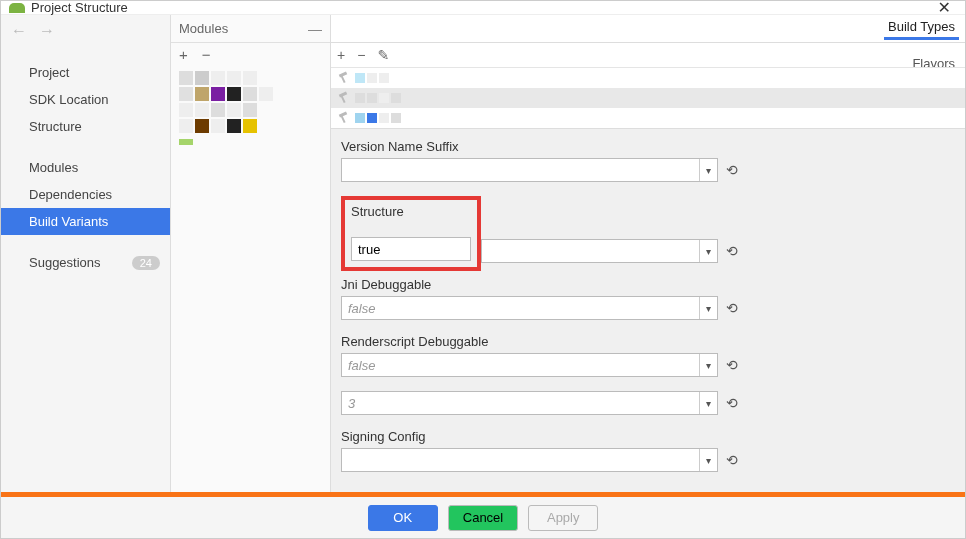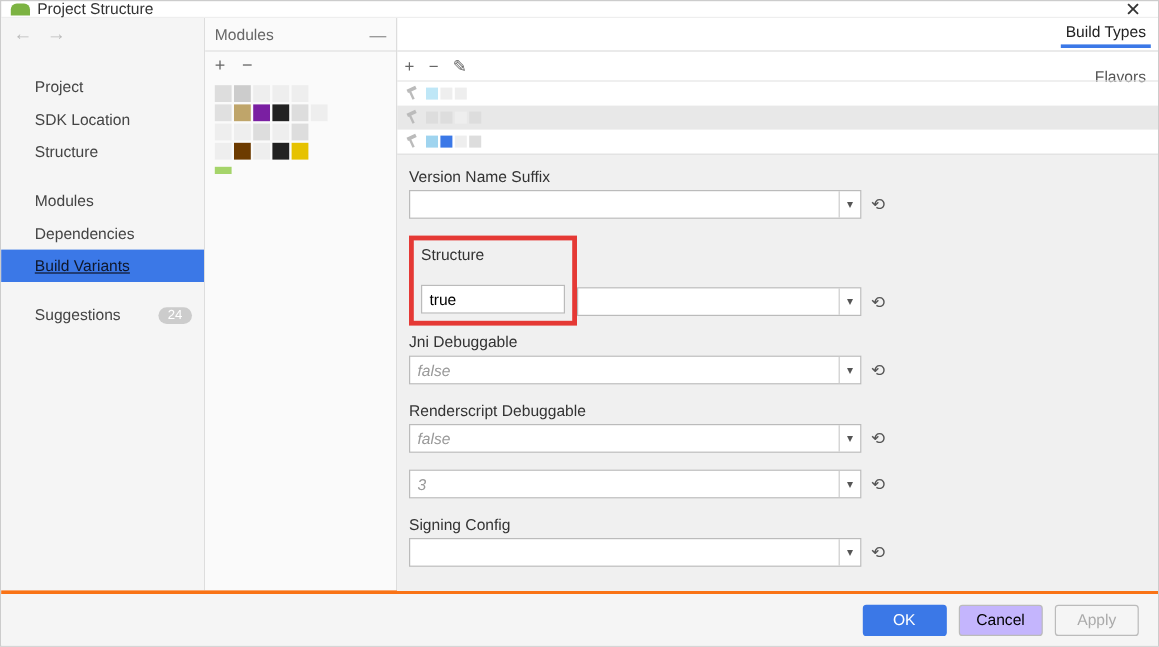--- a/index.html
+++ b/index.html
@@ -23,21 +23,21 @@
   width: 170px; background: #f5f5f5; border-right: 1px solid #ddd;
   display: flex; flex-direction: column;
 }
 .nav-arrows { height: 28px; display: flex; align-items: center; gap: 12px; padding: 0 10px; }
 .nav-arrow { color: #bbb; font-size: 16px; }
 .sidebar-list { padding-top: 16px; }
 .sidebar-item {
   padding: 6px 10px 6px 28px; font-size: 13px; color: #444; cursor: pointer;
   display: flex; align-items: center; justify-content: space-between;
 }
-.sidebar-item.selected { background: #3b78e7; color: #0f172a; text-decoration: underline; }
+.sidebar-item.selected { background: #3b78e7; color: #ffffff; }
 .sidebar-sep { height: 14px; }
 .badge {
   background: #ccc; color: #fff; border-radius: 9px; padding: 1px 8px; font-size: 11px;
 }
 .modules-col {
   width: 160px; border-right: 1px solid #ddd; background: #fafafa;
   display: flex; flex-direction: column;
 }
 .modules-head {
   height: 28px; display: flex; align-items: center; justify-content: space-between;
@@ -103,25 +103,25 @@
 .highlight-box .field-label { margin-bottom: 4px; }
 .highlight-box .combo-short {
   width: 120px; display: flex; align-items: center; background: #fff;
   border: 1px solid #bbb; height: 24px; margin-top: 18px;
 }
 .highlight-box .combo-short input {
   width: 100%; border: none; outline: none; padding: 0 6px; font-size: 13px;
   font-family: inherit; background: transparent;
 }
 .footer {
-  height: 46px; border-top: 3px solid #f97316; display: flex; align-items: center;
-  justify-content: flex-end; gap: 10px; padding: 0 16px; background: #f5f5f5;
+  height: 46px; border-top: 5px solid #f97316; display: flex; align-items: center;
+  justify-content: center; gap: 10px; padding: 0 16px; background: #f5f5f5;
 }
 .btn {
-  min-width: 70px; height: 26px; border: 1px solid #bbb; background: #c4b5fd;
+  min-width: 70px; height: 26px; border: 1px solid #bbb; background: #22c55e;
   border-radius: 3px; font-size: 13px; cursor: pointer; padding: 0 14px;
 }
 .btn.primary { background: #3b78e7; border-color: #3b78e7; color: #fff; }
 .btn:disabled { color: #aaa; background: #f5f5f5; cursor: default; }
 </style>
 </head>
 <body>
 
 <div class="dialog">
 

